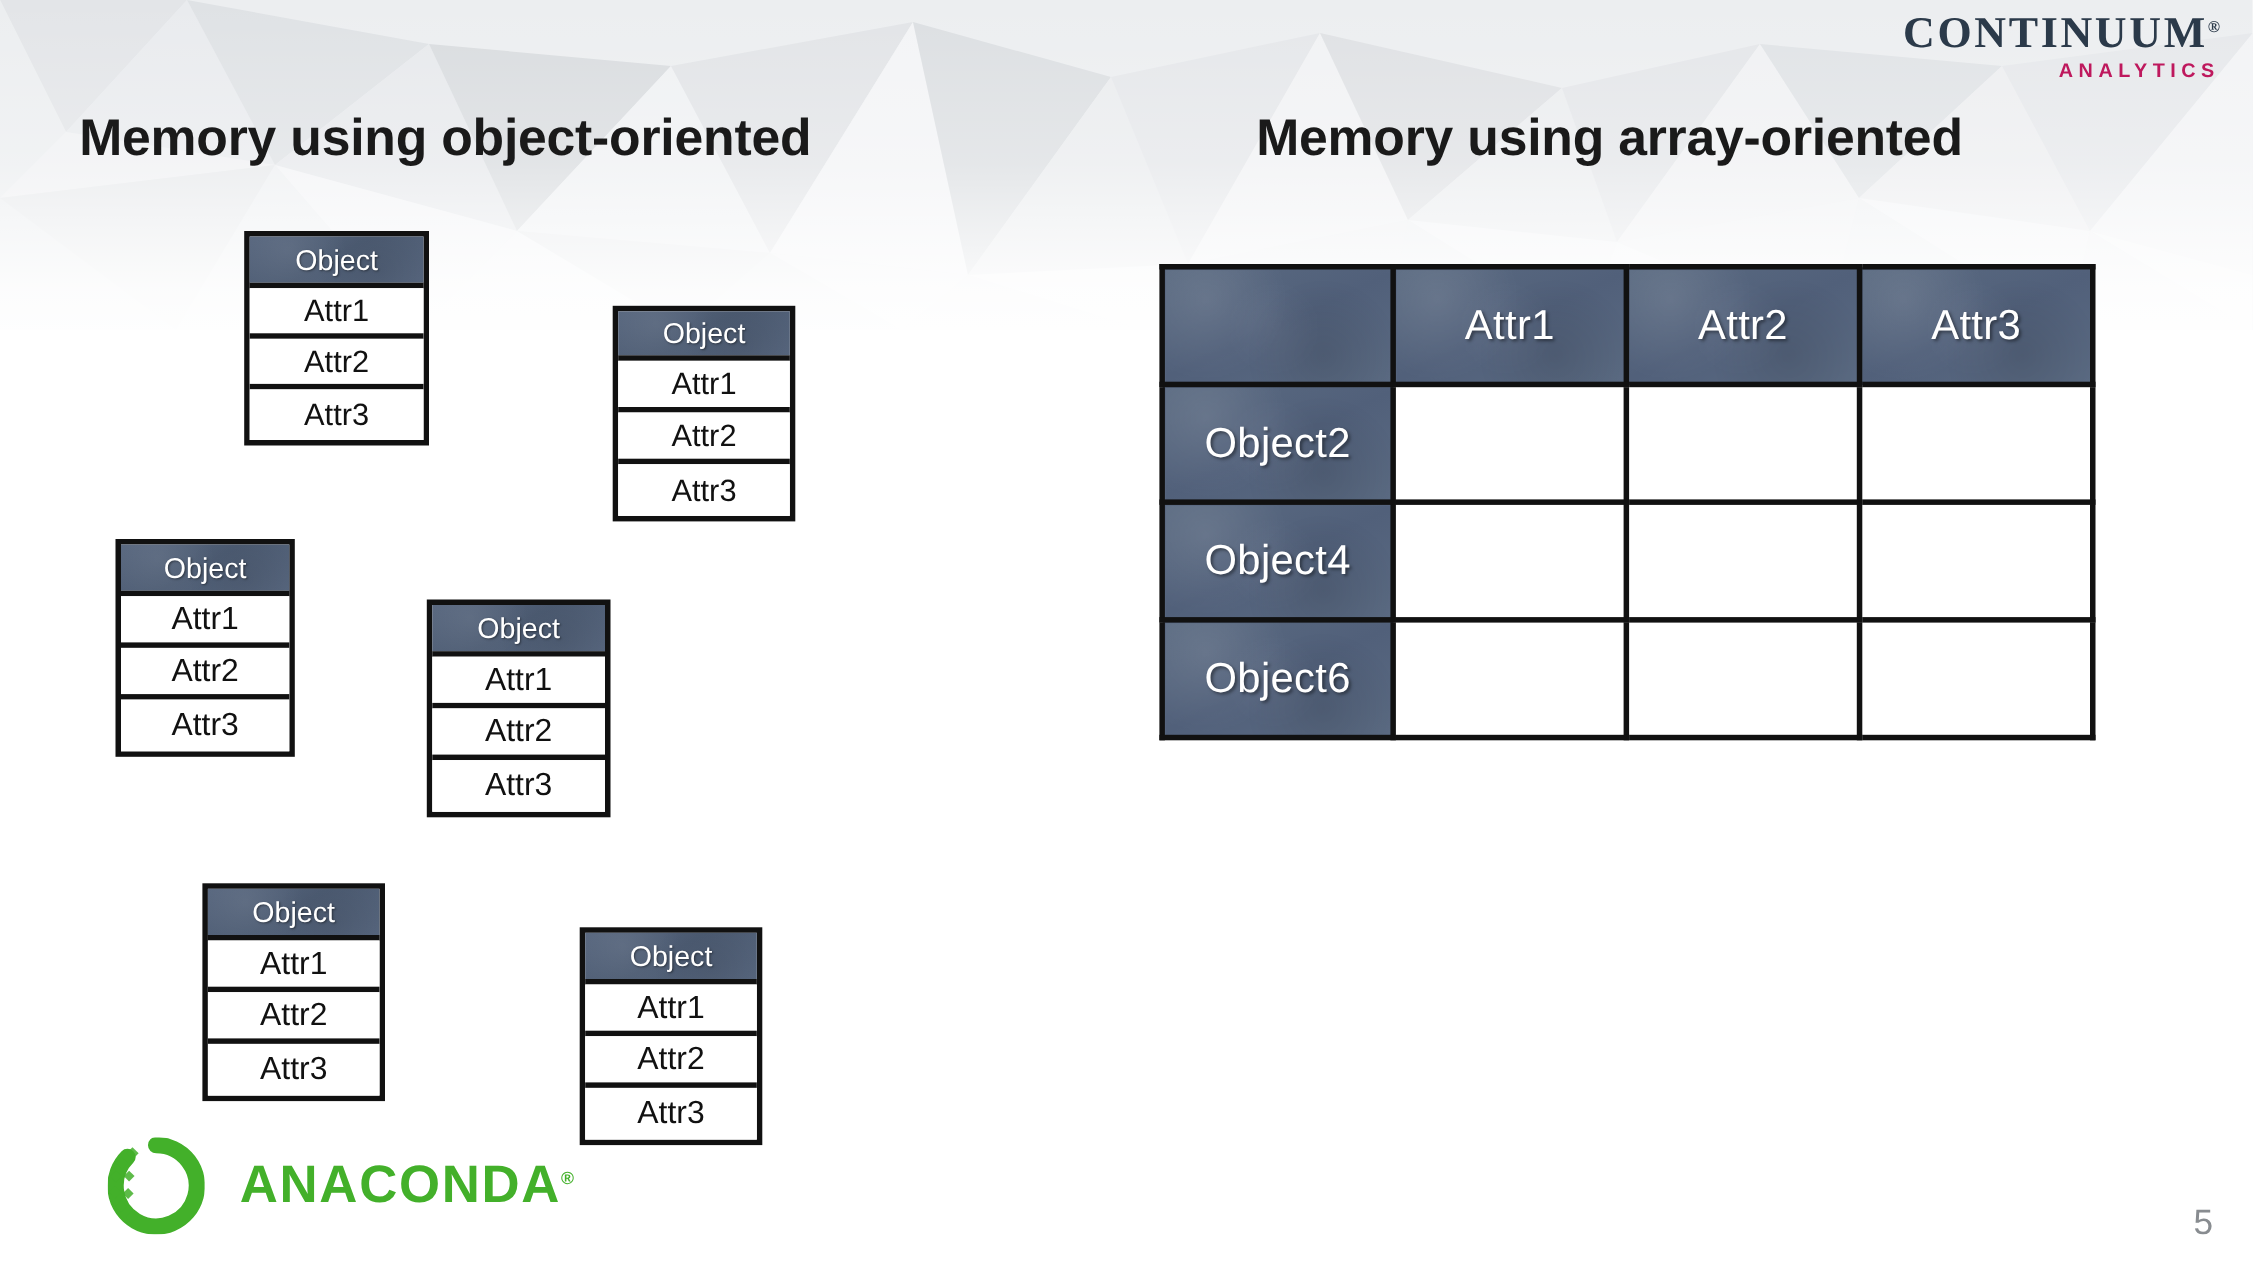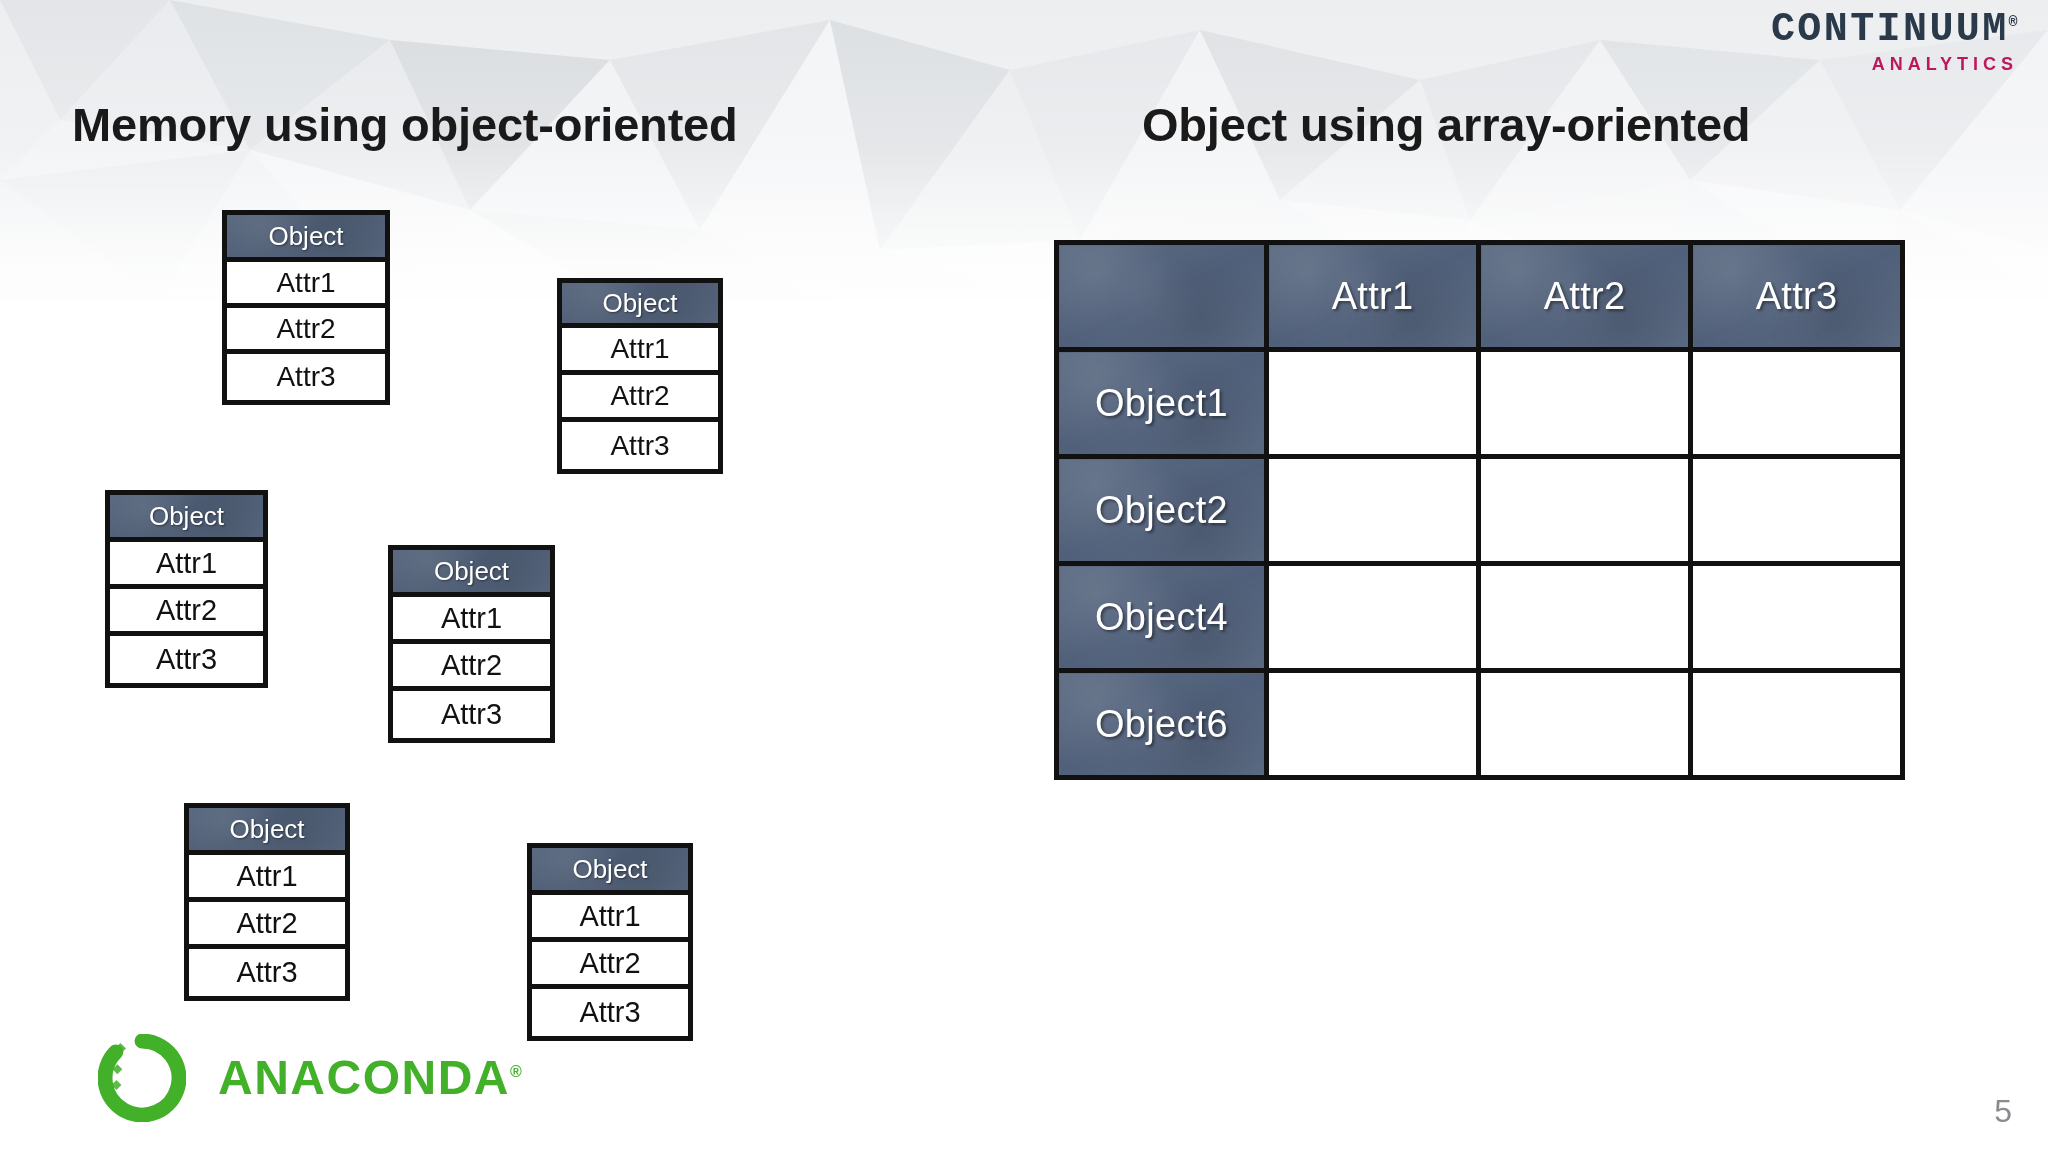--- a/index.html
+++ b/index.html
@@ -46,21 +46,21 @@
     width: 290px;
     text-align: right;
     line-height: 1;
     color: #2c3a4b;
   }
   #continuum-word {
     font-size: 40px;
     font-weight: 700;
     letter-spacing: 2.4px;
     color: #2b3a4a;
-    font-family: Liberation Mono, monospace;
+    font-family: Liberation Serif, serif;
   }
   #continuum-reg {
     font-size: 15px;
     vertical-align: super;
     font-weight: 700;
   }
   #continuum-sub {
     font-size: 18px;
     font-weight: 600;
     letter-spacing: 5.0px;
@@ -231,21 +231,21 @@
     <polygon points="1880,300 1900,210 2048,300" fill="#f2f3f5"></polygon>
   </svg>
   <div id="bg-fade"></div>
 
   <div id="continuum-logo">
     <div id="continuum-word"><span>CONTINUUM</span><span id="continuum-reg">®</span></div>
     <div id="continuum-sub">ANALYTICS</div>
   </div>
 
   <div class="slide-heading" id="heading-left">Memory using object-oriented</div>
-  <div class="slide-heading" id="heading-right">Object using array-oriented</div>
+  <div class="slide-heading" id="heading-right">Memory using array-oriented</div>
 
   <div id="object-boxes-layer">
       <div class="object-box" style="left: 222px; top: 210px; width: 168px;">
         <div class="object-header" style="height: 47px; font-size: 26px;">Object</div>
         <div class="object-attr" style="height: 46px; font-size: 28px;">Attr1</div>
         <div class="object-attr" style="height: 46px; font-size: 28px;">Attr2</div>
         <div class="object-attr" style="height: 46px; font-size: 28px;">Attr3</div>
       </div>
       <div class="object-box" style="left: 557px; top: 278px; width: 166px;">
         <div class="object-header" style="height: 45px; font-size: 26px;">Object</div>
@@ -285,26 +285,20 @@
       <col class="attrcol">
       <col class="attrcol">
       <col class="attrcol">
     </colgroup>
     <tbody id="array-table-body">
         <tr>
           <td class="slate"></td>
           <td class="slate">Attr1</td>
           <td class="slate">Attr2</td>
           <td class="slate">Attr3</td>
-        </tr>
-        <tr>
-          <td class="slate">Object1</td>
-          <td></td>
-          <td></td>
-          <td></td>
         </tr>
         <tr>
           <td class="slate">Object2</td>
           <td></td>
           <td></td>
           <td></td>
         </tr>
         <tr>
           <td class="slate">Object4</td>
           <td></td>

